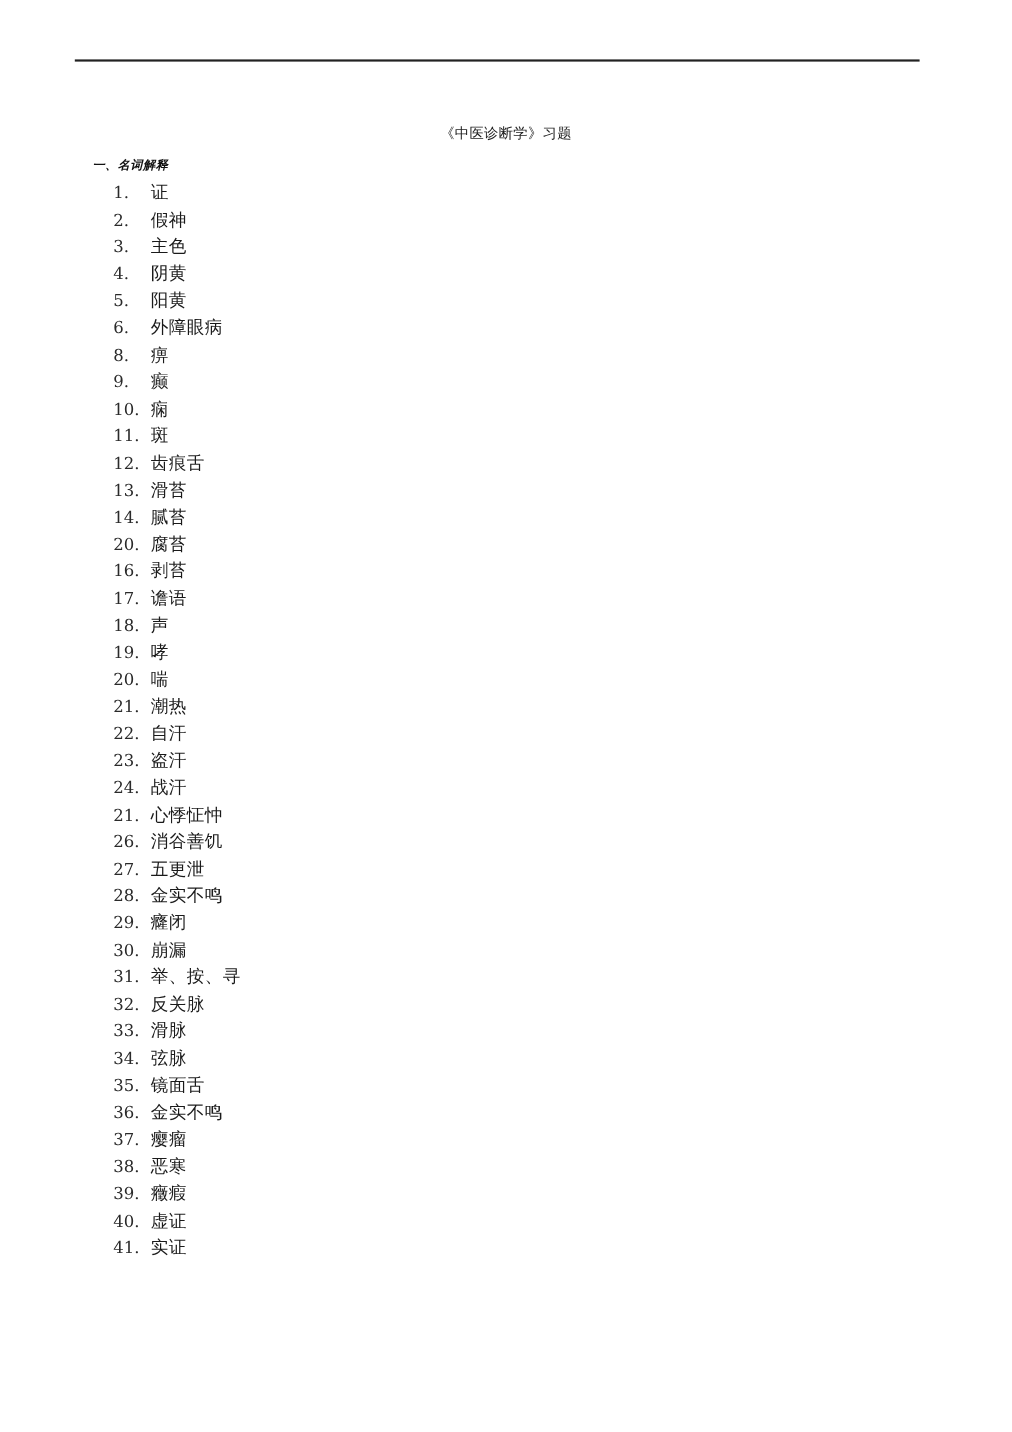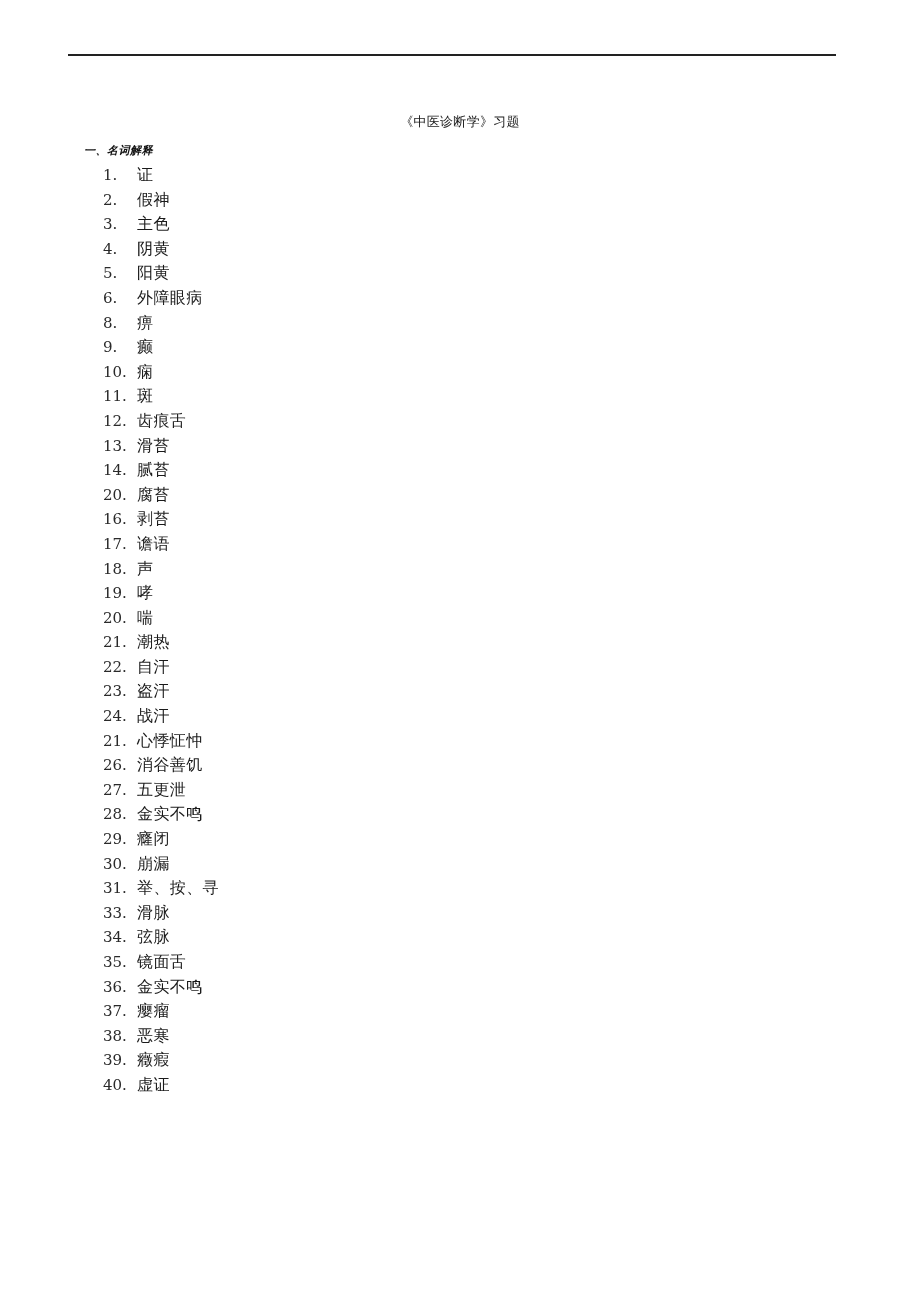--- a/index.html
+++ b/index.html
@@ -127,23 +127,25 @@
       <li><span class="term-num">22.</span><span class="term-text">自汗</span></li>
       <li><span class="term-num">23.</span><span class="term-text">盗汗</span></li>
       <li><span class="term-num">24.</span><span class="term-text">战汗</span></li>
       <li><span class="term-num">21.</span><span class="term-text">心悸怔忡</span></li>
       <li><span class="term-num">26.</span><span class="term-text">消谷善饥</span></li>
       <li><span class="term-num">27.</span><span class="term-text">五更泄</span></li>
       <li><span class="term-num">28.</span><span class="term-text">金实不鸣</span></li>
       <li><span class="term-num">29.</span><span class="term-text">癃闭</span></li>
       <li><span class="term-num">30.</span><span class="term-text">崩漏</span></li>
       <li><span class="term-num">31.</span><span class="term-text">举、按、寻</span></li>
+      <li><span class="term-num">32.</span><span class="term-text">反关脉</span></li>
       <li><span class="term-num">33.</span><span class="term-text">滑脉</span></li>
       <li><span class="term-num">34.</span><span class="term-text">弦脉</span></li>
       <li><span class="term-num">35.</span><span class="term-text">镜面舌</span></li>
       <li><span class="term-num">36.</span><span class="term-text">金实不鸣</span></li>
       <li><span class="term-num">37.</span><span class="term-text">瘿瘤</span></li>
       <li><span class="term-num">38.</span><span class="term-text">恶寒</span></li>
       <li><span class="term-num">39.</span><span class="term-text">癥瘕</span></li>
       <li><span class="term-num">40.</span><span class="term-text">虚证</span></li>
+      <li><span class="term-num">41.</span><span class="term-text">实证</span></li>
     </ul>
 
 </div>
 
 </body></html>

